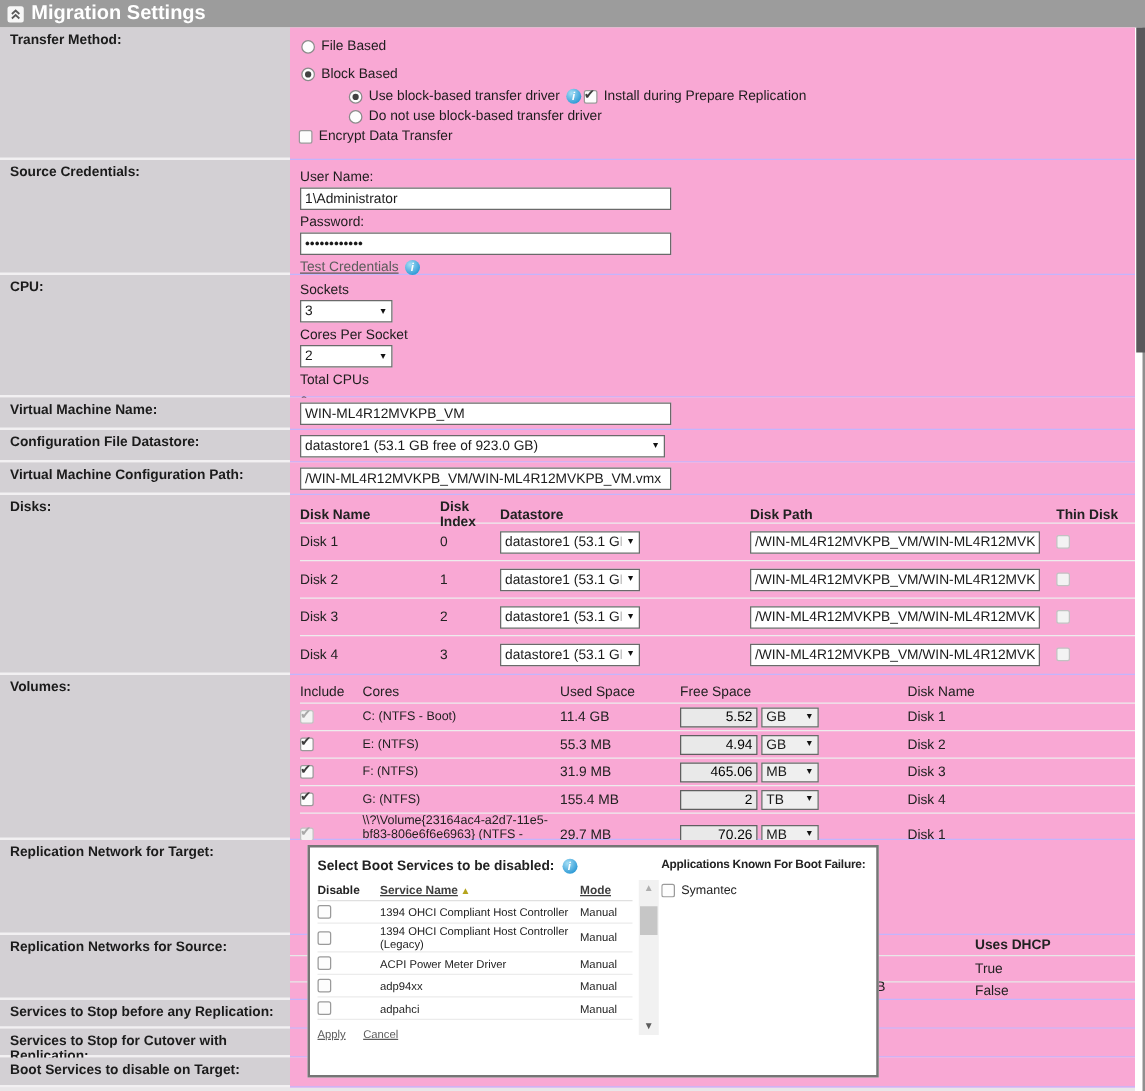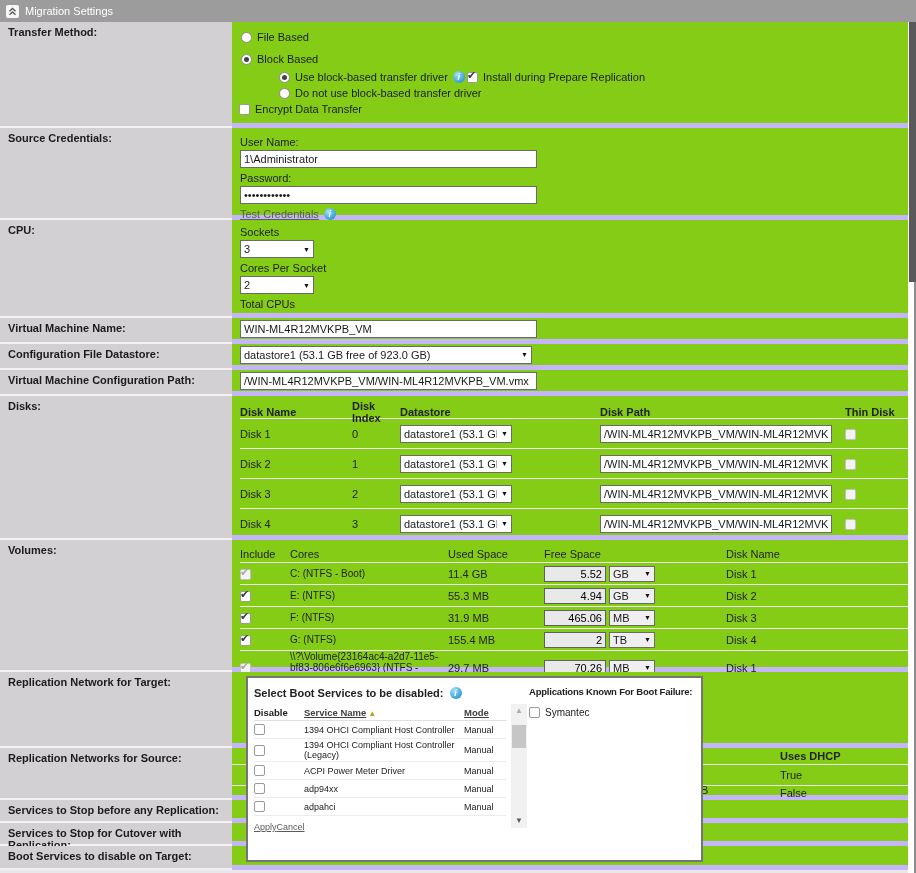--- a/index.html
+++ b/index.html
@@ -1,27 +1,27 @@
 <!DOCTYPE html>
 <html><head>
 <meta charset="utf-8">
 <style>
   *{margin:0;padding:0;box-sizing:border-box}
   body{font-family:"Liberation Sans",sans-serif;background:#fff}
   .page{position:relative;width:916px;height:873px;background:#fff;overflow:hidden;font-size:11px;color:#222}
 
   
   .hdr{height:22px;background:#9c9c9c;display:flex;align-items:center;gap:6px;padding-left:6px}
-  .hdr .ttl{color:#fff;font-weight:normal;font-size:11px}
+  .hdr .ttl{color:#fff;font-weight:bold;font-size:16px}
   .collapse{width:13px;height:13px;background:#f7f7f7;border-radius:2px;display:inline-flex;align-items:center;justify-content:center}
 
   
   .row{display:flex;width:908px}
   .lbl{width:232px;background:#d3d0d4;border-bottom:2px solid #f2f0f2;padding:4px 6px 4px 8px;font-weight:bold;color:#1b1b1b;font-size:11px;line-height:12px}
-  .content{flex:1;background:#84cc16;border-bottom:5px solid #c4b5fd;position:relative}
+  .content{flex:1;background:#f9a8d4;border-bottom:1px solid #c4b5fd;position:relative}
   .r-transfer{height:106px}.r-cred{height:92px}.r-cpu{height:98px}
   .r-vmname{height:26px}.r-ds{height:26px}.r-path{height:26px}
   .r-disks{height:144px}.r-vols{height:132px}
   .r-reptarget{height:76px}.r-repsource{height:52px}
   .r-svcbefore{height:23px}.r-svccutover{height:23px}.r-bootsvc{height:24px}
   .center-content .content{display:flex;align-items:center;padding-left:8px}
 
   
   .ipt{height:18px;width:297px;border:1px solid #6a6a6a;font-size:11px;padding:0 3px;font-family:Liberation Sans, sans-serif;color:#1a1a1a;background:#fff}
   .select{display:inline-flex;align-items:center;height:18px;border:1px solid #6a6a6a;background:#fff;padding:0 3px;color:#1a1a1a}
@@ -88,21 +88,21 @@
   .popup .trow{display:flex;align-items:center;gap:6px;height:18px}
   .popup .dtitle{font-weight:bold;font-size:11px;white-space:nowrap}
   .svcwrap{display:flex;margin-top:2px}
   .stable{width:252px;font-size:9px}
   .sh,.srow{display:grid;grid-template-columns:50px 160px 42px;align-items:center}
   .sh{font-weight:bold;border-bottom:1px solid #e0e0e0;height:17px;font-size:9.5px}
   .sh .ul{text-decoration:underline;color:#3f3f3f}
   .sort::after{content:"▲";color:#b5a41c;font-size:8px;margin-left:2px;text-decoration:none;display:inline-block}
   .srow{border-bottom:1px solid #ececec;min-height:18px;padding:1px 0}
   .srow .sname{line-height:10px;padding-right:4px}
-  .actions{display:flex;margin-top:6px}
+  .actions{display:flex;gap:14px;margin-top:6px}
   .sbar{width:16px;height:124px;background:#f1f1f1;position:relative;margin-left:5px;flex:none}
   .sbar .up{position:absolute;top:1px;left:0;right:0;text-align:center;color:#aeaeae;font-size:8px;line-height:12px}
   .sbar .up::after{content:"▲"}
   .sbar .thumb{position:absolute;top:21px;left:1px;right:1px;height:23px;background:#c6c6c6}
   .sbar .down{position:absolute;bottom:1px;left:0;right:0;text-align:center;color:#5c5c5c;font-size:8px;line-height:12px}
   .sbar .down::after{content:"▼"}
   .apps{position:absolute;left:281px;top:8px;right:3px;overflow:hidden}
   .apps .ah{font-weight:bold;font-size:9.5px;letter-spacing:-0.2px;white-space:nowrap}
   .apps .arow{display:flex;align-items:center;gap:5px;margin-top:10px;font-size:10px}
 

